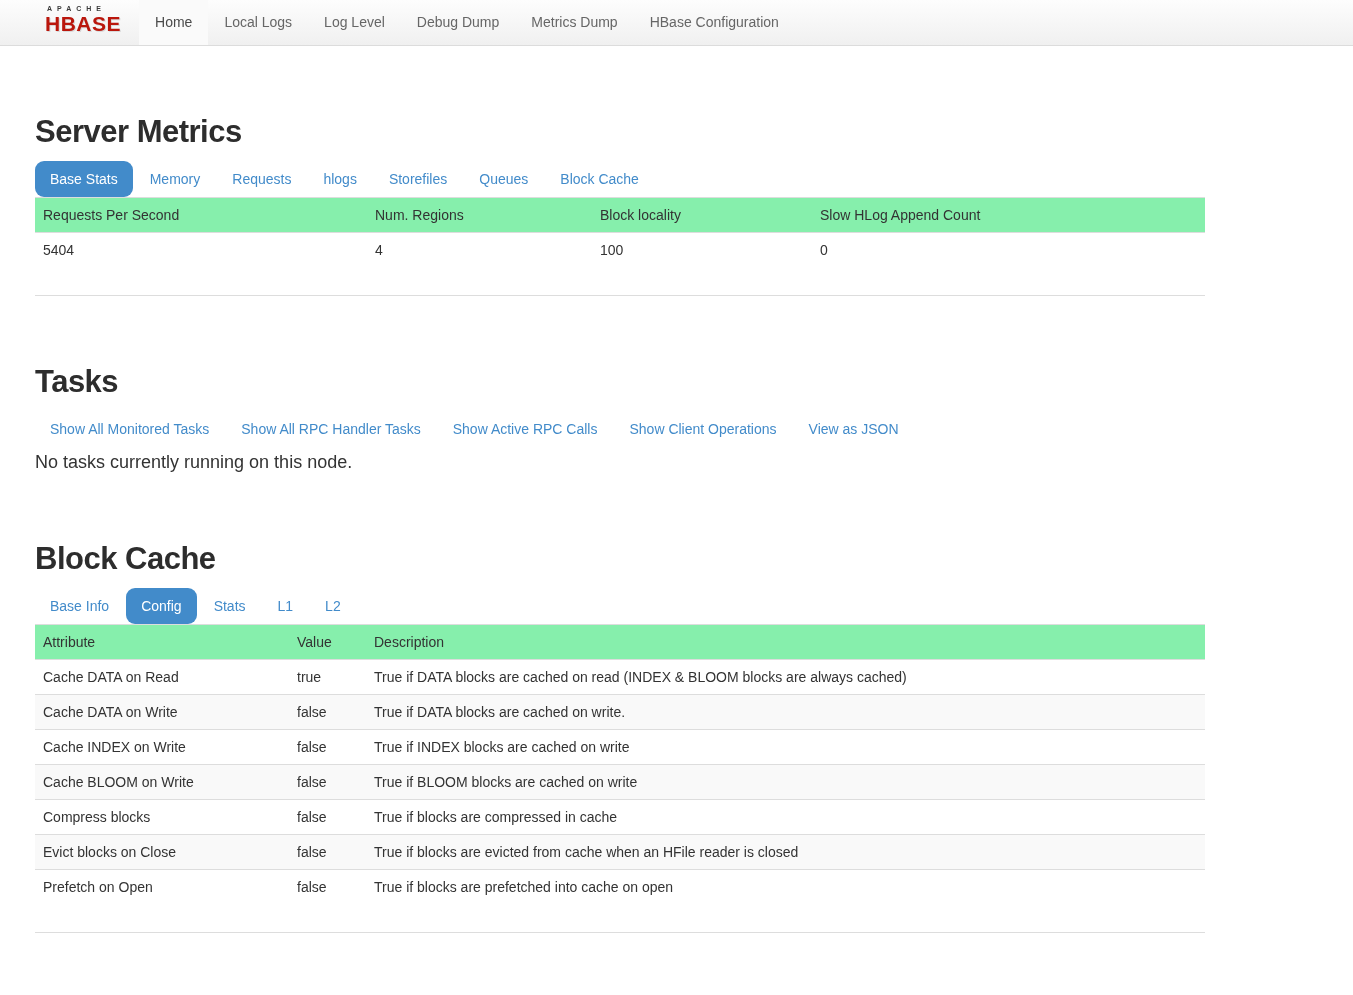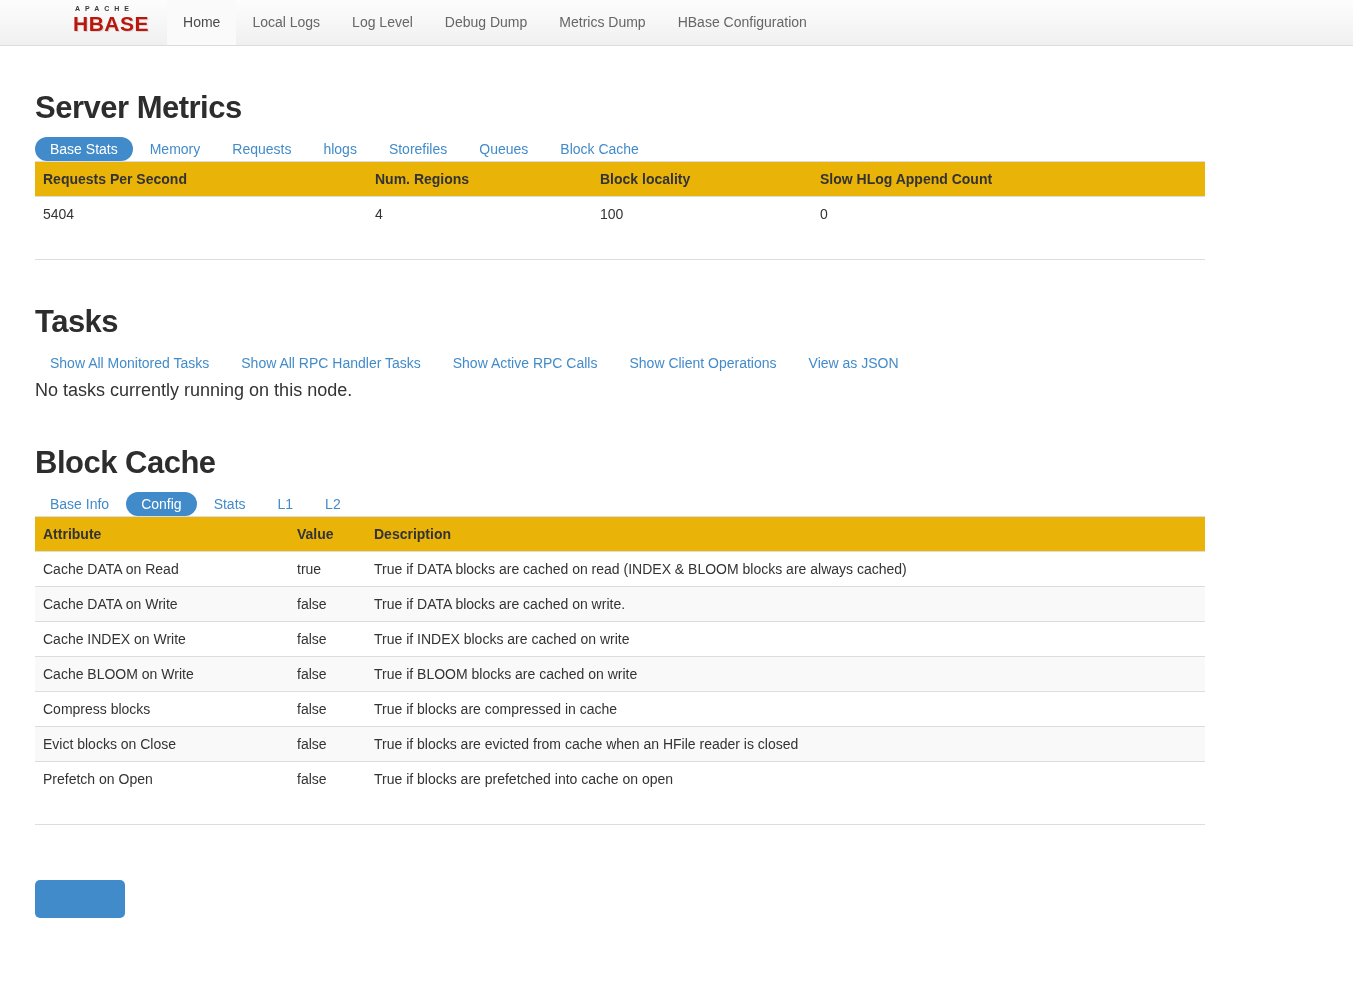--- a/index.html
+++ b/index.html
@@ -18,21 +18,20 @@
     background: linear-gradient(to bottom, #fdfdfd, #f0f0f0);
     border-bottom: 1px solid #dcdcdc;
     display: flex;
     align-items: stretch;
   }
   .brand {
     display: flex; flex-direction: column; justify-content: center;
     padding: 0 18px 6px 45px;
     line-height: 1;
     cursor: default;
-    margin-left: 28px;
   }
   .brand .apache {
     font-size: 7px; font-weight: bold; letter-spacing: 5px;
     color: #3a3a3a; margin-bottom: 1px; margin-left: 2px;
   }
   .brand .hbase {
     font-size: 21px; font-weight: 800; letter-spacing: 0.5px;
     color: #ba160c;
     font-stretch: condensed;
     text-shadow: 1px 1px 0 #d9d9d9;
@@ -44,46 +43,46 @@
     padding: 0 16px; text-decoration: none;
     color: #666; font-size: 14px;
   }
   .nav-items li.active a {
     background: #fafafa; color: #4a4a4a;
   }
 
   
   .container { width: 1170px; margin-left: 35px; }
 
-  .section { margin-top: 44px; }
+  .section { margin-top: 68px; }
   .section h2 {
     font-size: 31px; font-weight: bold; color: #2d2d2d;
     letter-spacing: -0.5px;
   }
 
   
   .pills {
     display: flex; list-style: none; margin-top: 11px;
   }
   .pills li { margin-right: 2px; }
   .pills a {
-    display: block; padding: 4px 15px; border-radius: 14px;
+    display: block; padding: 10px 15px; border-radius: 9px;
     color: #428bca; text-decoration: none; font-size: 14px;
     white-space: nowrap;
   }
   .pills li.active a { background: #428bca; color: #ffffff; }
 
   
   .tab-content { border-bottom: 1px solid #dddddd; padding-bottom: 28px; }
   table { width: 100%; border-collapse: collapse; }
   th, td {
     text-align: left; padding: 9px 8px; font-size: 14px;
     border-top: 1px solid #dddddd; vertical-align: top;
   }
-  thead th { background: #eab308; font-weight: bold; color: #333; }
+  thead th { background: #86efac; font-weight: normal; color: #333; }
   tbody tr:nth-child(even) td { background: #f9f9f9; }
 
   
   .metrics-table col.c0 { width: 332px; }
   .metrics-table col.c1 { width: 225px; }
   .metrics-table col.c2 { width: 220px; }
   .bc-table col.c0 { width: 254px; }
   .bc-table col.c1 { width: 77px; }
 
   .empty-msg { margin-top: 5px; font-size: 18px; color: #333; }

